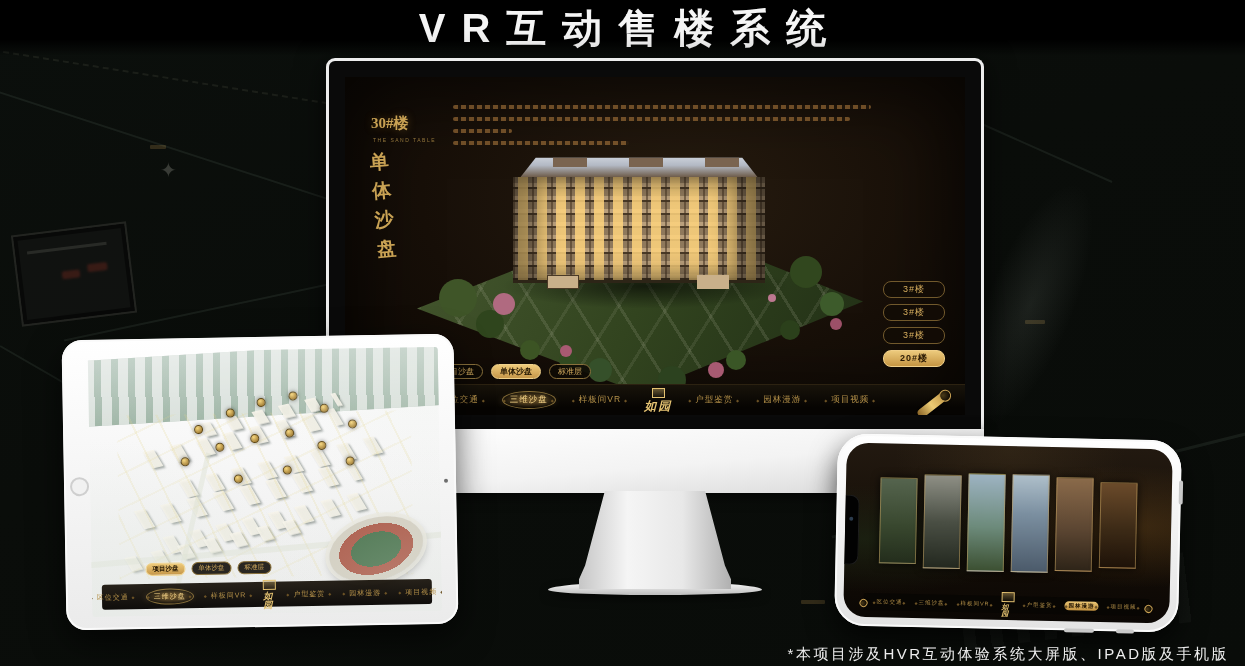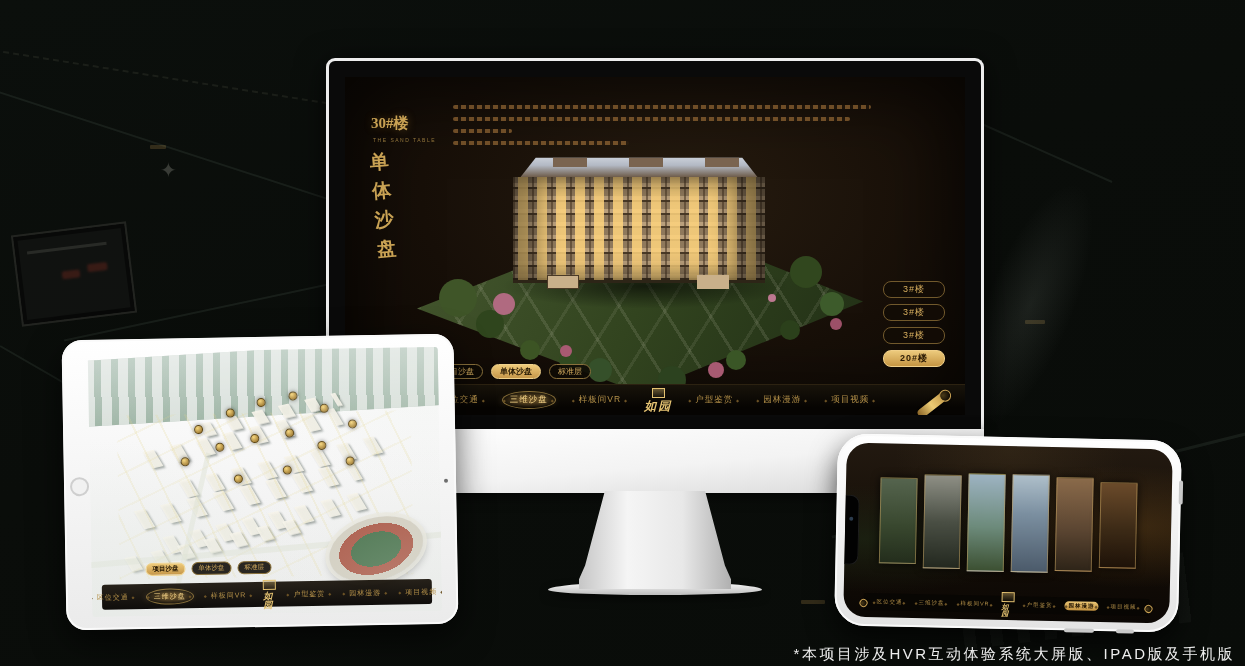--- a/index.html
+++ b/index.html
@@ -32,21 +32,21 @@
   .plaque em{position:absolute;left:12px;top:16px;width:80px;height:3px;background:rgba(190,190,175,.14);}
   .river{position:absolute;right:170px;top:170px;width:90px;height:270px;transform:rotate(22deg);
     background:radial-gradient(ellipse at 50% 50%,rgba(195,210,198,.10),transparent 68%);}
   .blockfield{position:absolute;right:55px;bottom:30px;width:230px;height:70px;transform:rotate(-7deg);opacity:.6;
     background:repeating-linear-gradient(90deg,rgba(200,212,200,.07) 0 12px,transparent 12px 27px);}
 
   
   .title-bar{position:absolute;left:0;top:0;right:0;height:56px;display:flex;align-items:center;justify-content:center;
     background:linear-gradient(#000 70%,rgba(0,0,0,0));}
   .title-bar h1{margin:0;color:#f5f5f5;font-size:40px;font-weight:700;letter-spacing:16px;text-indent:16px;}
-  .footnote{position:absolute;right:10px;bottom:2px;color:#ededed;font-size:15px;letter-spacing:2.5px;}
+  .footnote{position:absolute;right:16px;bottom:2px;color:#ededed;font-size:15px;letter-spacing:2.5px;}
 
   
   .pill{display:inline-flex;align-items:center;justify-content:center;border:1px solid #8a713c;color:#d2ab5e;
     background:rgba(14,10,5,.88);border-radius:9px;padding:1px 8px;white-space:nowrap;}
   .pill.active{background:linear-gradient(#eeca7a,#c6974a);color:#261803;border-color:#f0d28c;font-weight:bold;}
   .gnav{display:flex;align-items:center;justify-content:center;color:#b59149;}
   .gnav .item{position:relative;white-space:nowrap;padding:2px 7px;letter-spacing:1px;}
   .gnav .item::before,.gnav .item::after{content:"◆";font-size:4px;color:#6d5326;position:absolute;top:50%;transform:translateY(-50%);}
   .gnav .item::before{left:0;} .gnav .item::after{right:0;}
   .gnav .item.active{color:#f6d488;text-shadow:0 0 6px rgba(250,210,120,.95);
@@ -233,20 +233,23 @@
     <div class="plaque">
         <em></em>
         <i></i>
         <i></i>
         <i></i>
       </div>
     <div class="river"></div>
     <div class="blockfield"></div>
   </div>
 
+  <div class="title-bar">
+    <h1>VR互动售楼系统</h1>
+  </div>
 
   <div class="monitor">
     <div class="m-screen-wrap">
       <div class="m-screen">
 
         <div class="sec">
           <div class="sec-num">
             <span>30</span><span>#楼</span>
           </div>
           <div class="sec-en">THE SAND TABLE</div>

